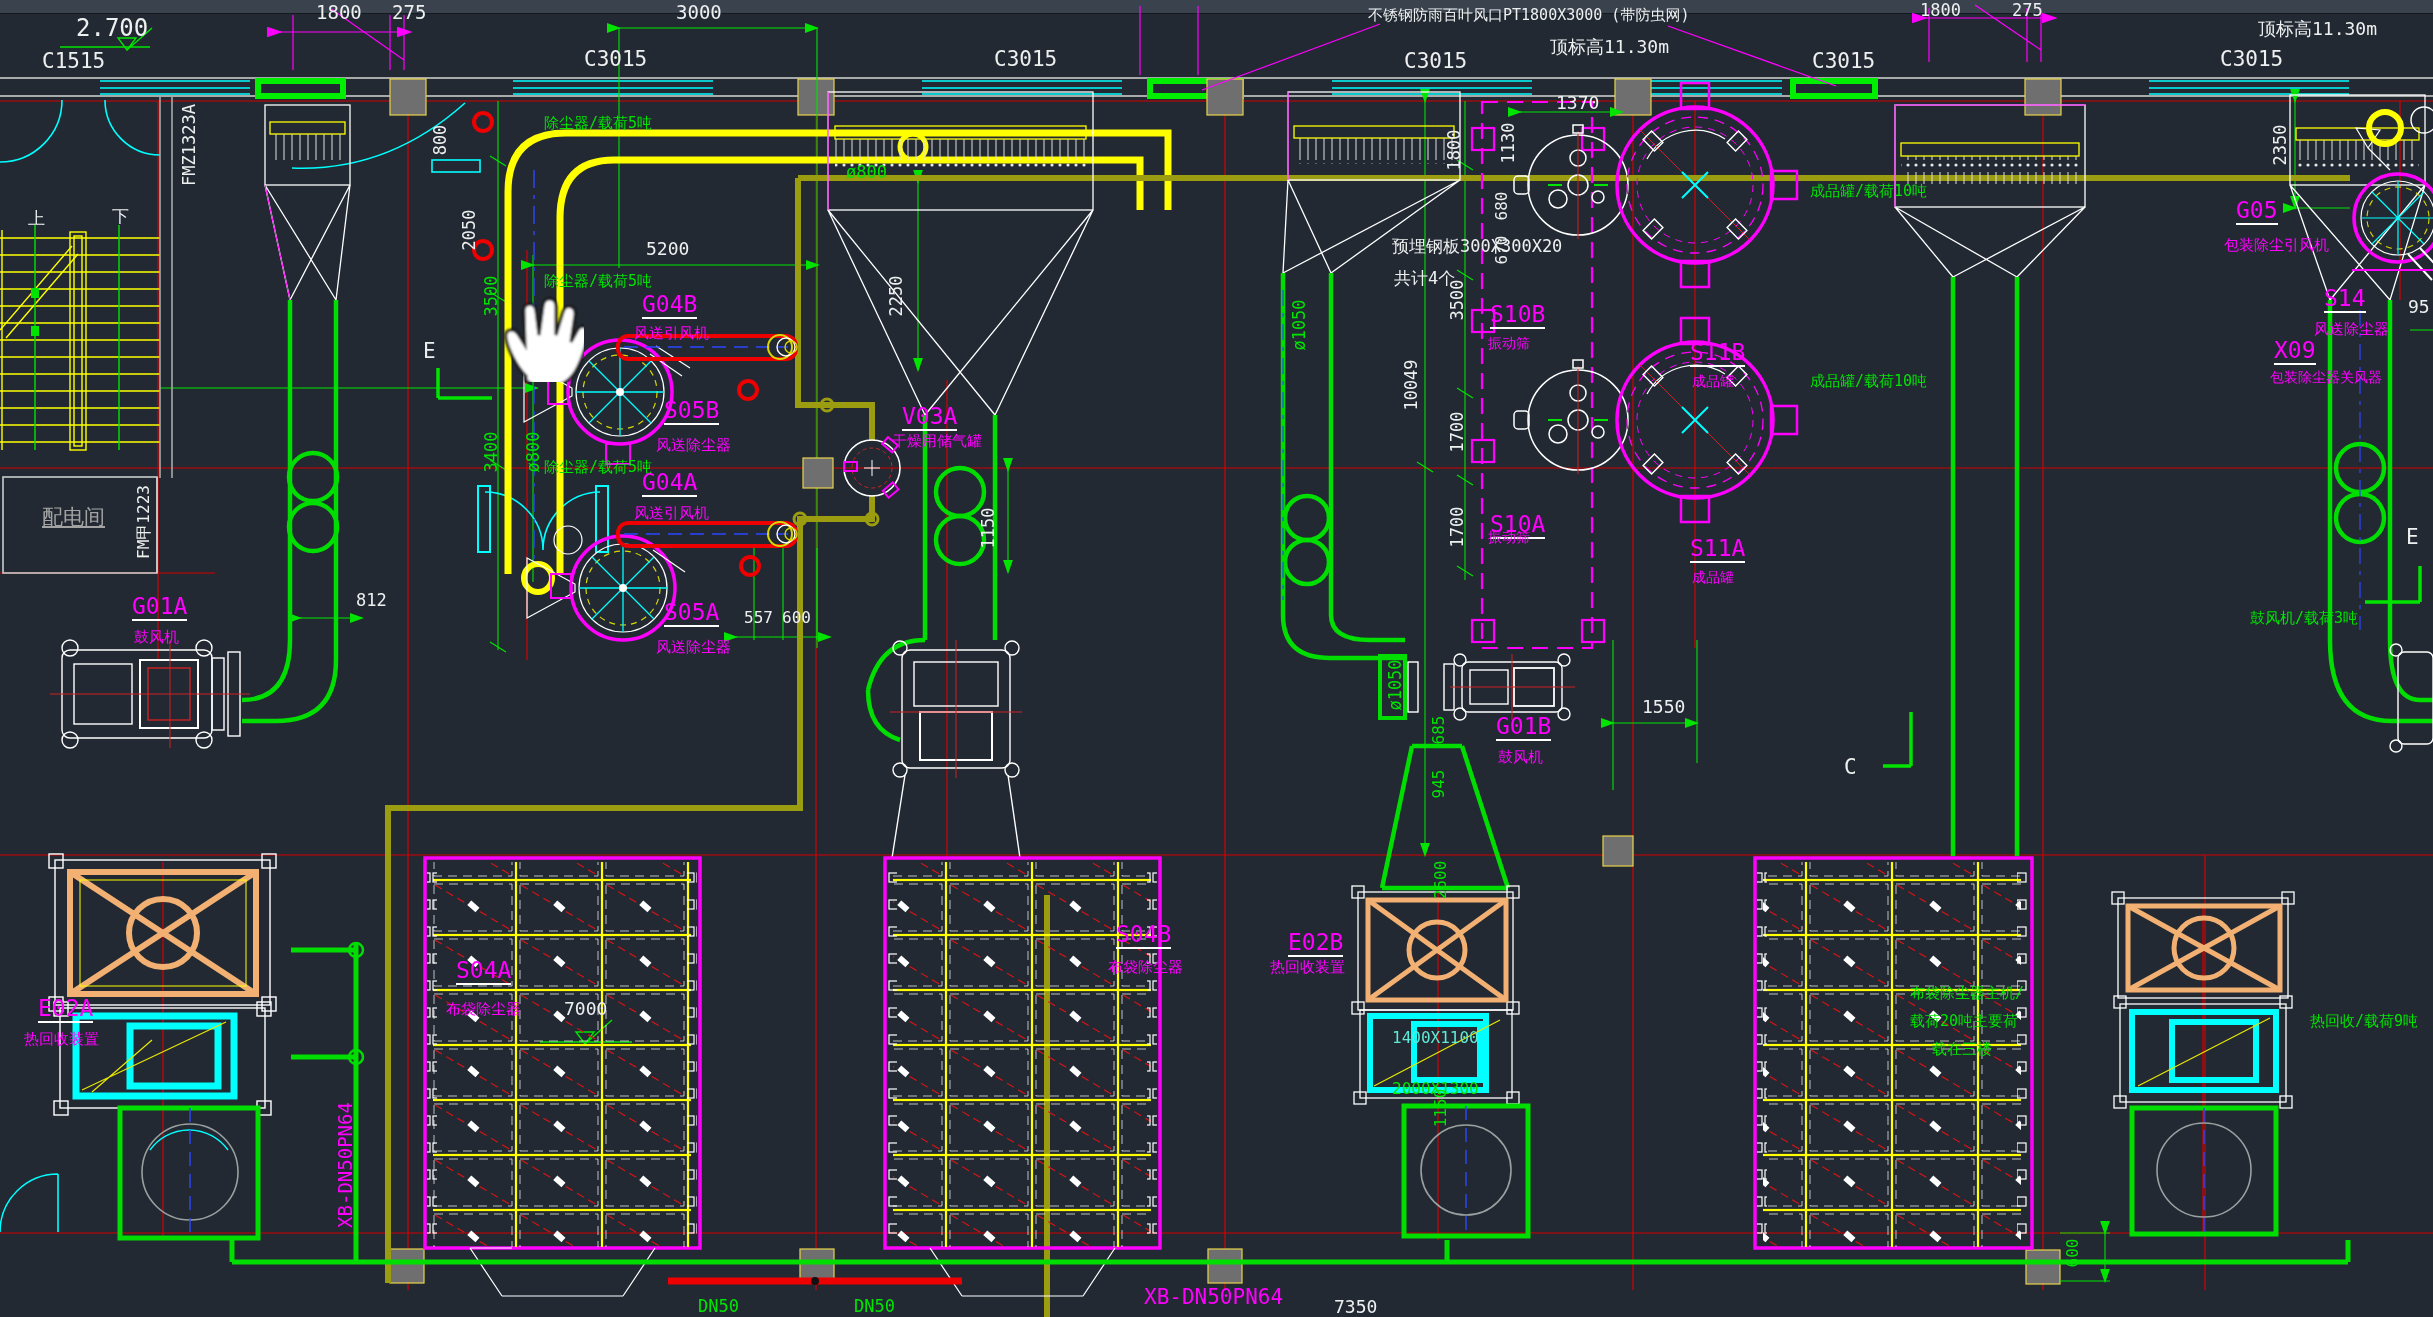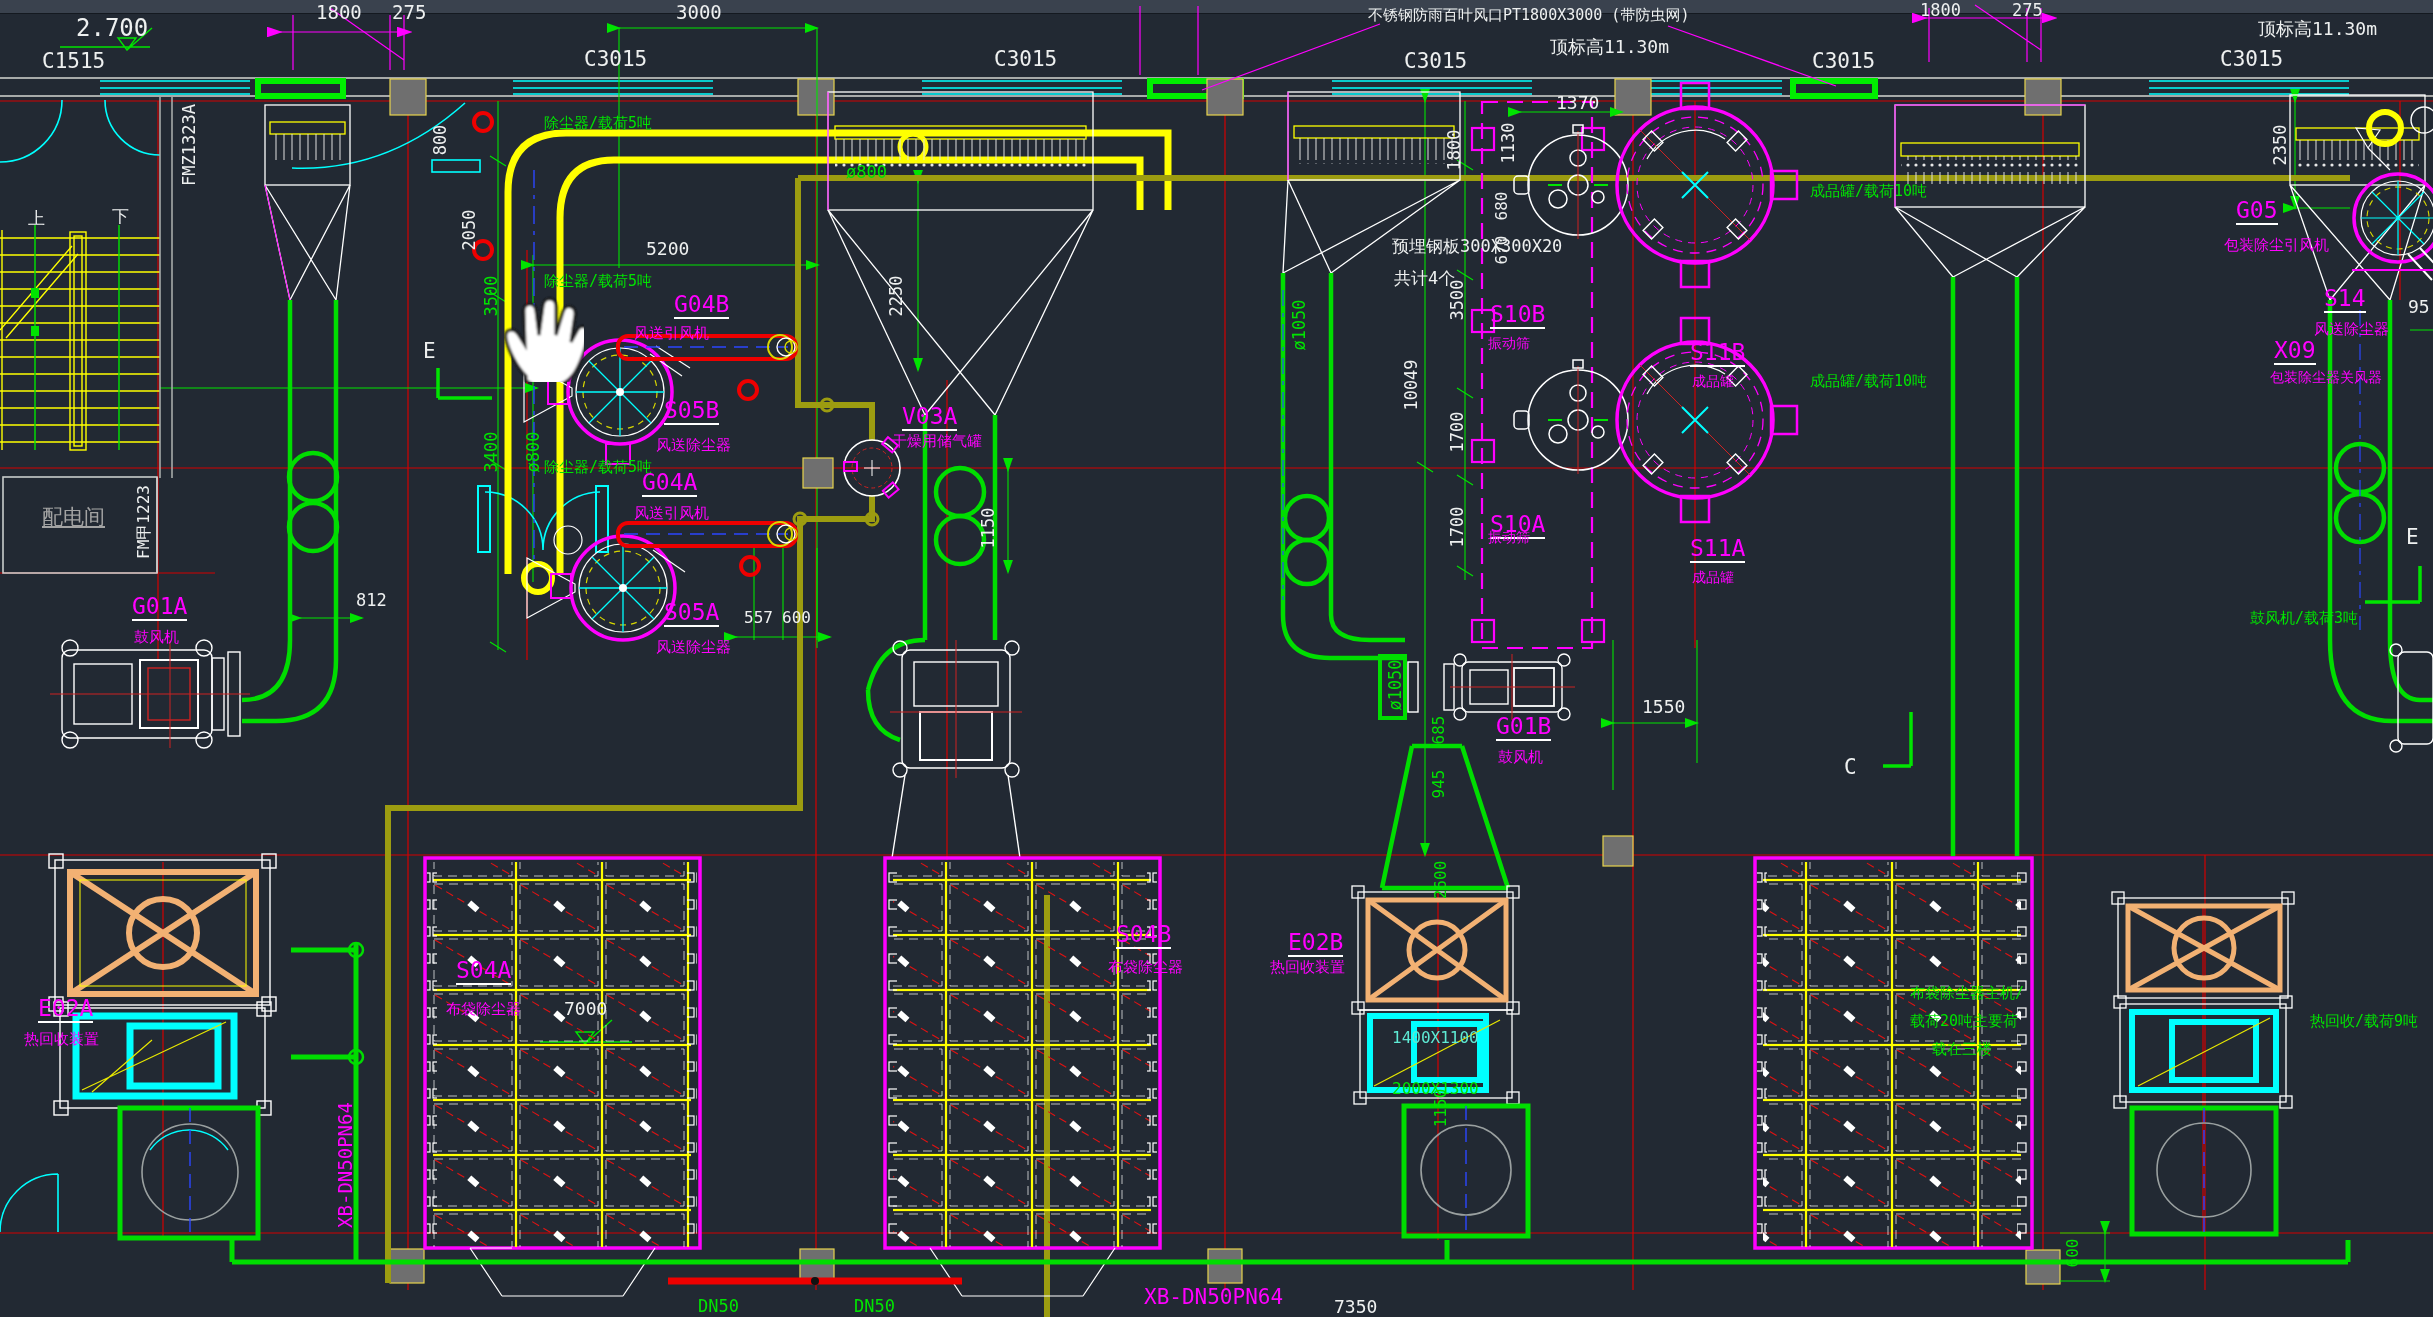--- a/index.html
+++ b/index.html
@@ -580,21 +580,21 @@
       <div class="t" style="left: 2406px; top: 526px; font-size: 21px; color: rgb(238, 240, 240);">E</div>
       <div class="t" style="left: 1844px; top: 756px; font-size: 21px; color: rgb(238, 240, 240);">C</div>
       <div class="t" style="left: 544px; top: 116px; font-size: 15px; color: rgb(0, 228, 0);">除尘器/载荷5吨</div>
       <div class="t" style="left: 846px; top: 164px; font-size: 17px; color: rgb(0, 228, 0);">ø800</div>
       <div class="t v" style="left: 534px; top: 452px; font-size: 17px; color: rgb(0, 228, 0);">ø800</div>
       <div class="t v" style="left: 470px; top: 230px; font-size: 17px; color: rgb(238, 240, 240);">2050</div>
       <div class="t v" style="left: 441px; top: 140px; font-size: 17px; color: rgb(238, 240, 240);">800</div>
       <div class="t v" style="left: 492px; top: 296px; font-size: 17px; color: rgb(0, 228, 0);">3500</div>
       <div class="t v" style="left: 492px; top: 452px; font-size: 17px; color: rgb(0, 228, 0);">3400</div>
       <div class="t" style="left: 646px; top: 240px; font-size: 18px; color: rgb(238, 240, 240);">5200</div>
-      <div class="t u" style="left: 642px; top: 292px; font-size: 23px; color: rgb(255, 0, 255); margin-left: 32px;">G04B</div>
+      <div class="t u" style="left: 642px; top: 292px; font-size: 23px; color: rgb(255, 0, 255);">G04B</div>
       <div class="t" style="left: 634px; top: 326px; font-size: 15px; color: rgb(255, 0, 255);">风送引风机</div>
       <div class="t u" style="left: 664px; top: 398px; font-size: 23px; color: rgb(255, 0, 255);">S05B</div>
       <div class="t" style="left: 656px; top: 438px; font-size: 15px; color: rgb(255, 0, 255);">风送除尘器</div>
       <div class="t" style="left: 544px; top: 274px; font-size: 15px; color: rgb(0, 228, 0);">除尘器/载荷5吨</div>
       <div class="t" style="left: 544px; top: 460px; font-size: 15px; color: rgb(0, 228, 0);">除尘器/载荷5吨</div>
       <div class="t u" style="left: 642px; top: 470px; font-size: 23px; color: rgb(255, 0, 255);">G04A</div>
       <div class="t" style="left: 634px; top: 506px; font-size: 15px; color: rgb(255, 0, 255);">风送引风机</div>
       <div class="t u" style="left: 664px; top: 600px; font-size: 23px; color: rgb(255, 0, 255);">S05A</div>
       <div class="t" style="left: 656px; top: 640px; font-size: 15px; color: rgb(255, 0, 255);">风送除尘器</div>
       <div class="t u" style="left: 902px; top: 404px; font-size: 23px; color: rgb(255, 0, 255);">V03A</div>

